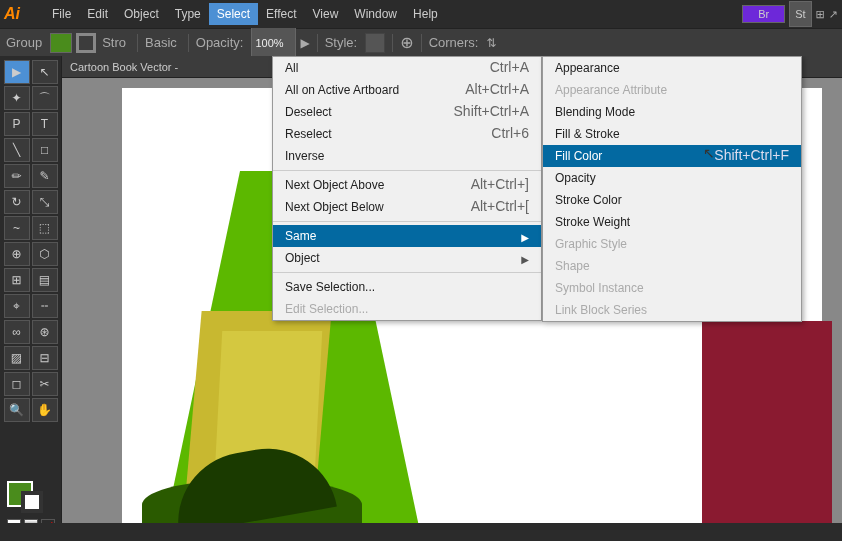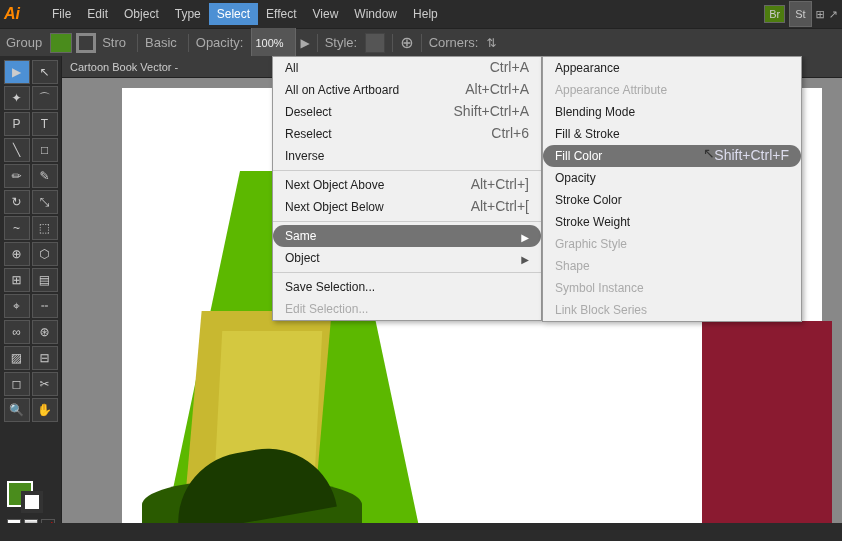--- a/index.html
+++ b/index.html
@@ -190,23 +190,22 @@
       display: flex;
       align-items: flex-end;
       justify-content: space-between;
       padding: 4px 12px;
       cursor: pointer;
       color: #222;
       font-size: 12px;
       height: 22px;
     }
     .menu-item-row.highlighted {
-      background: #737373;
+      background: #0369a1;
       color: white;
-      border-radius: 11px;
     }
     .menu-item-row.disabled {
       color: #aaa;
       cursor: default;
     }
     .menu-separator {
       height: 1px;
       background: #ccc;
       margin: 3px 0;
     }
@@ -271,21 +270,21 @@
   <span class="menu-item">File</span>
   <span class="menu-item">Edit</span>
   <span class="menu-item">Object</span>
   <span class="menu-item">Type</span>
   <span class="menu-item active">Select</span>
   <span class="menu-item">Effect</span>
   <span class="menu-item">View</span>
   <span class="menu-item">Window</span>
   <span class="menu-item">Help</span>
   <div class="menu-bar-right">
-    <span style="background:#4d7c0f;padding:2px 4px;border:1px solid #666;cursor:pointer;">Br</span>
+    <span style="background:#6d28d9;padding:2px 15px;border:1px solid #666;cursor:pointer;">Br</span>
     <span style="background:#555;padding:6px 5px;border:1px solid #666;cursor:pointer;">St</span>
     <span style="color:#aaa;cursor:pointer;">⊞</span>
     <span style="color:#aaa;cursor:pointer;">↗</span>
   </div>
 </div>
 
 <div class="toolbar">
   <span class="toolbar-label">Group</span>
   <div class="color-box"></div>
   <div class="toolbar-btn" style="width:20px;height:20px;background:transparent;border:3px solid #888;padding:0;"></div>

